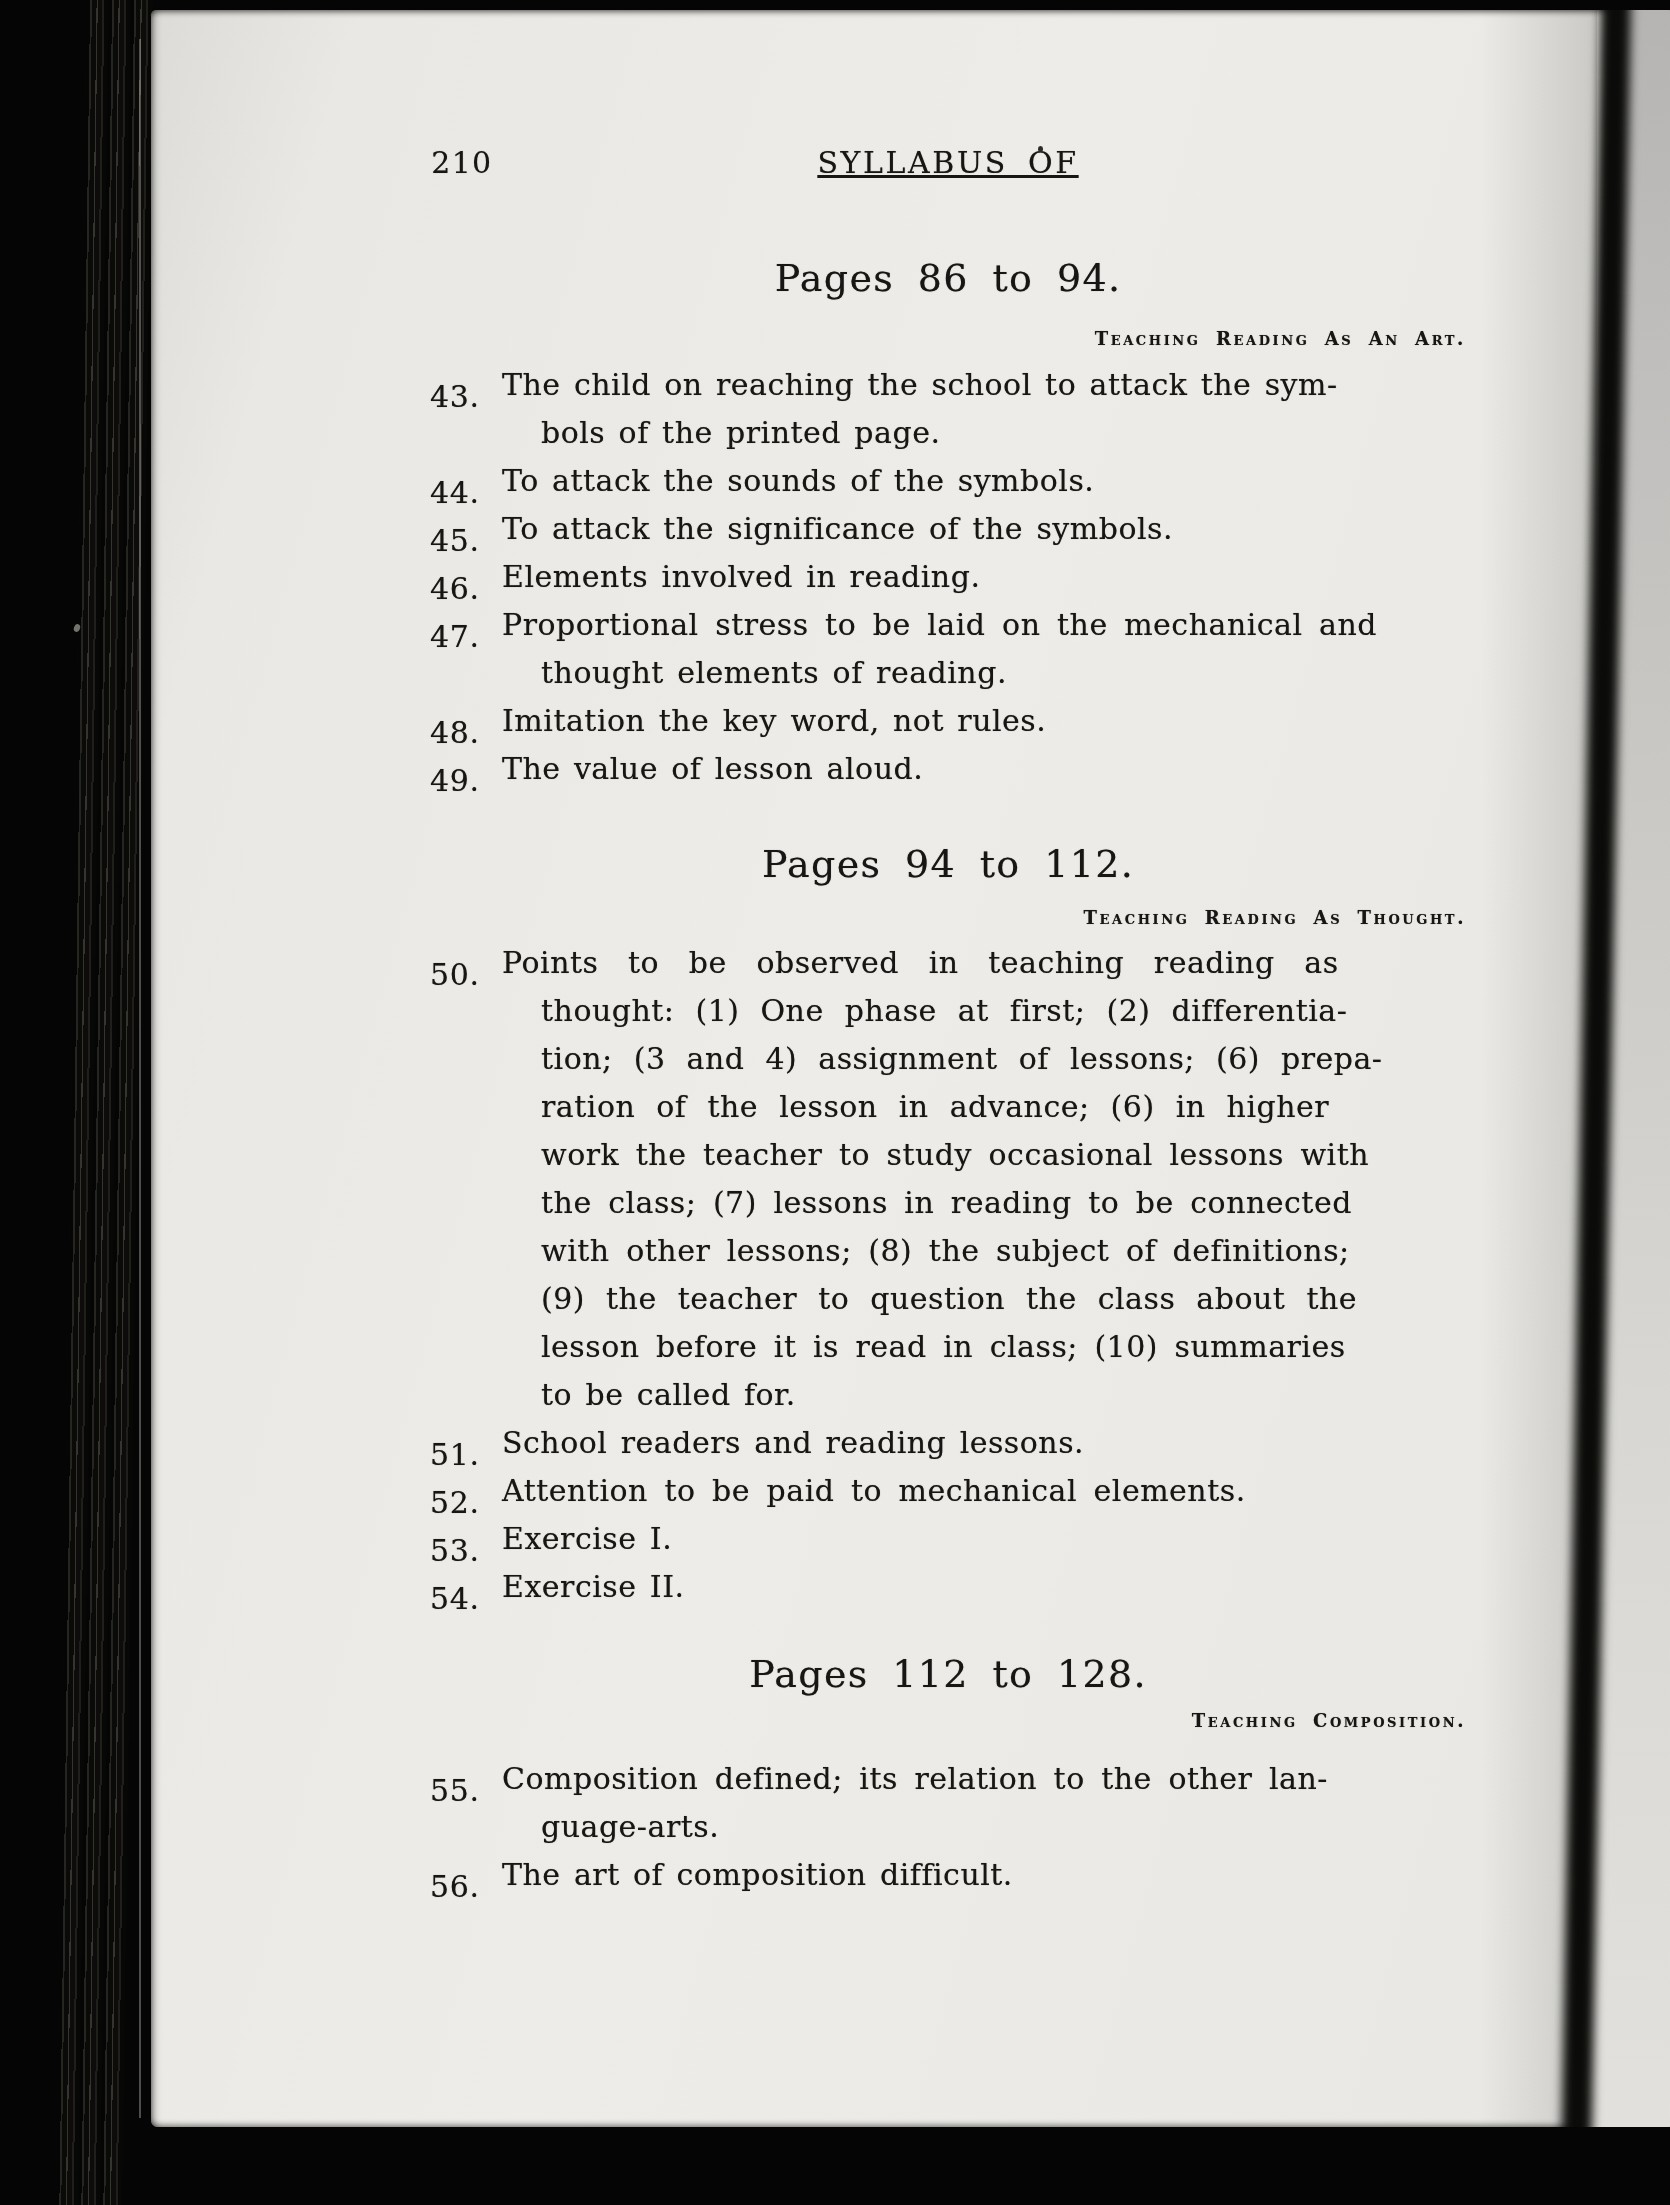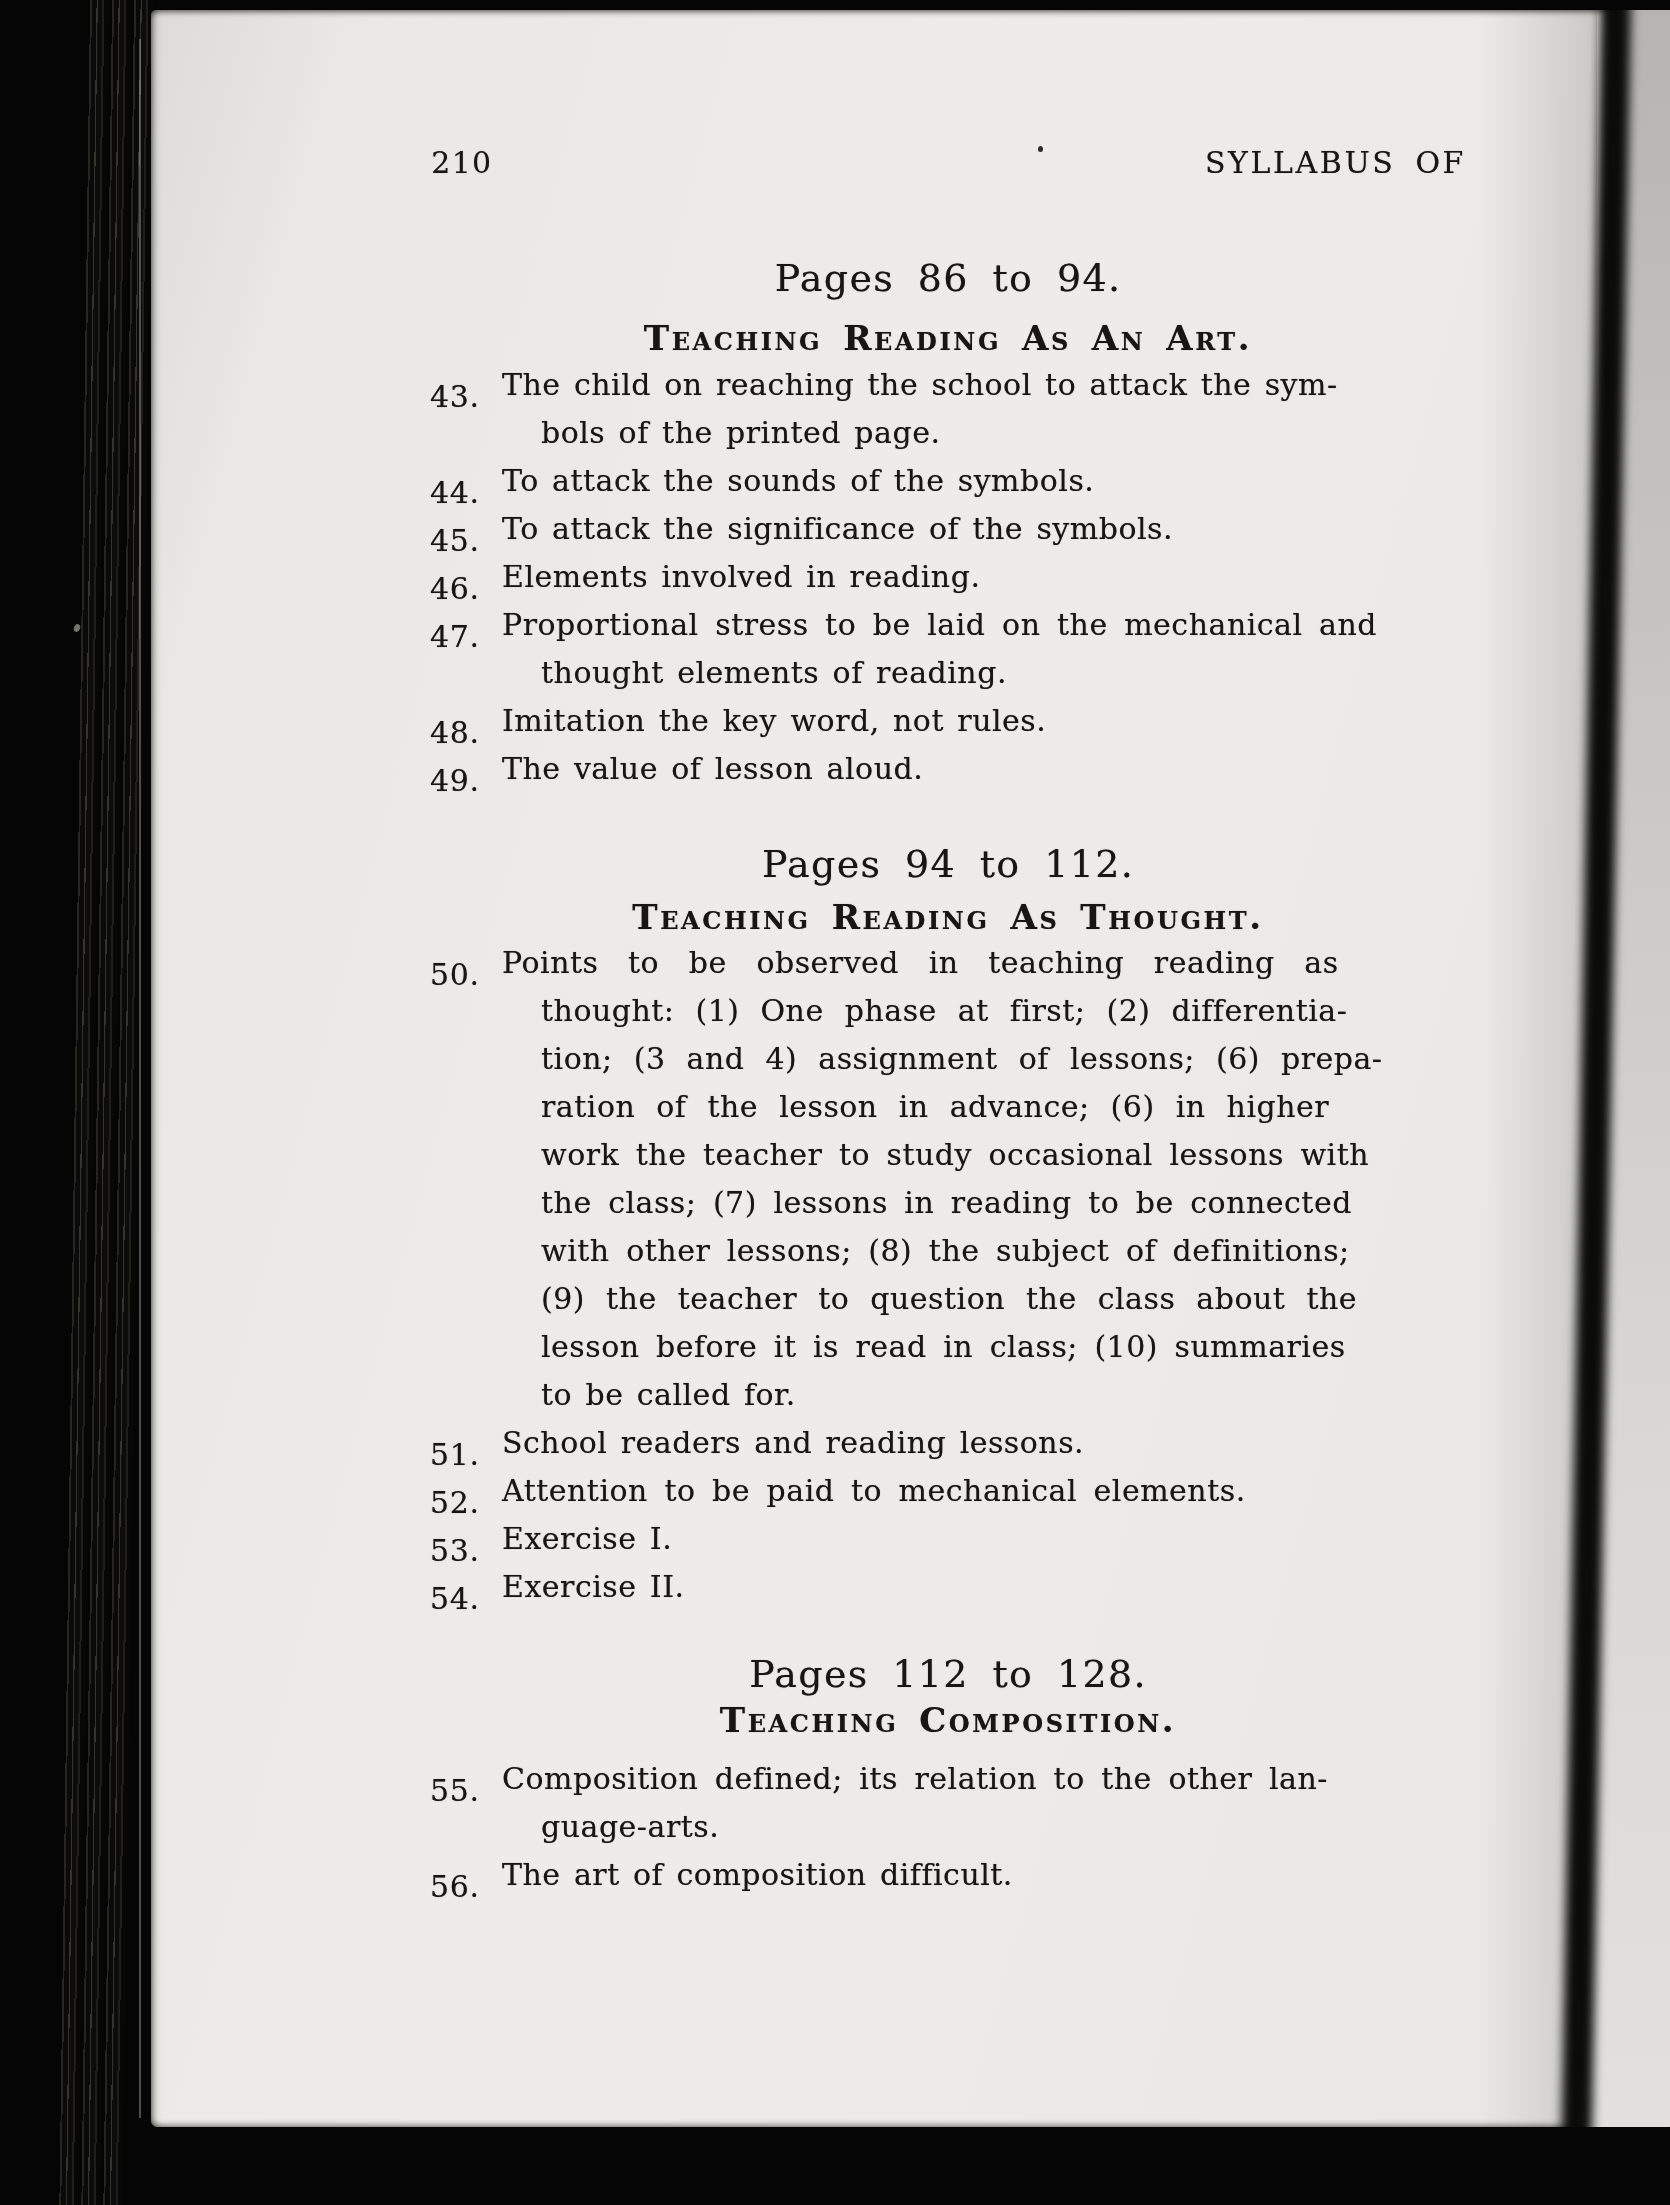--- a/index.html
+++ b/index.html
@@ -65,34 +65,34 @@
   
   .content {
     position:absolute; left:279px; top:0; width:1036px; height:100%;
     color:#181614;
     text-shadow:0 0 0.8px rgba(24,22,20,.55);
     letter-spacing:0.5px; word-spacing:3.3px;
   }
   .pagehead { position:absolute; left:0; top:133px; width:100%; height:39px;
     font-size:30px; line-height:39px; }
   .folio { position:absolute; left:1.3px; top:0; letter-spacing:1.3px; }
-  .running { display:block; text-align:right; letter-spacing:2.6px; word-spacing:7.8px; }
+  .running { display:block; text-align:center; letter-spacing:2.6px; word-spacing:7.8px;text-decoration:underline; }
 
   .ink-speck { position:absolute; left:608px; top:136px; width:4.6px; height:5.2px;
     background:#2e2b28; border-radius:50%; filter:blur(0.3px); }
 
   .section { position:absolute; left:0; width:100%; }
   .s1 { top:224px; } .s2 { top:810px; } .s3 { top:1620px; }
 
   .section-heading {
     text-align:center; font-size:38px; line-height:46px;
     letter-spacing:1.3px; word-spacing:10.4px;margin-top:21px;
   }
   .section-subheading {
-    text-align:center; font-size:34px; line-height:31px;
+    text-align:right; font-size:18px; line-height:31px;
     font-variant:small-caps; font-weight:700;
     letter-spacing:2.6px; word-spacing:6.5px;
   }
   .s1 .section-subheading { margin-top:22px; }
   .s2 .section-subheading { margin-top:14.3px; }
   .s3 .section-subheading { margin-top:7.8px; }
   .items { margin-top:6.5px; }
   .s3 .items { margin-top:19px; }
 
   .item { position:relative; font-size:30px; }

